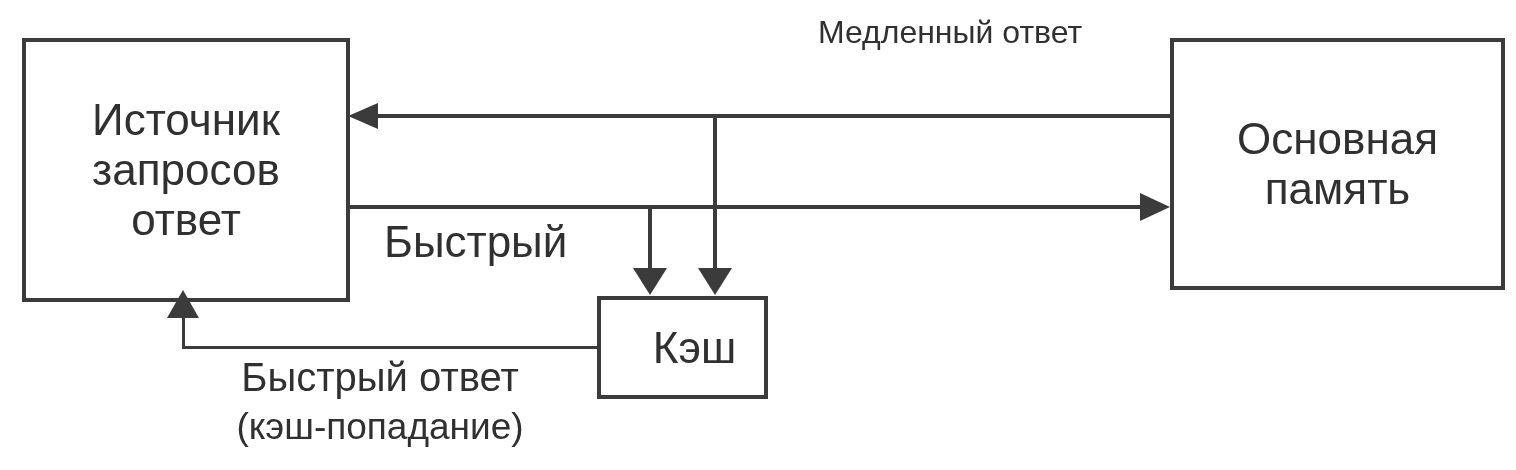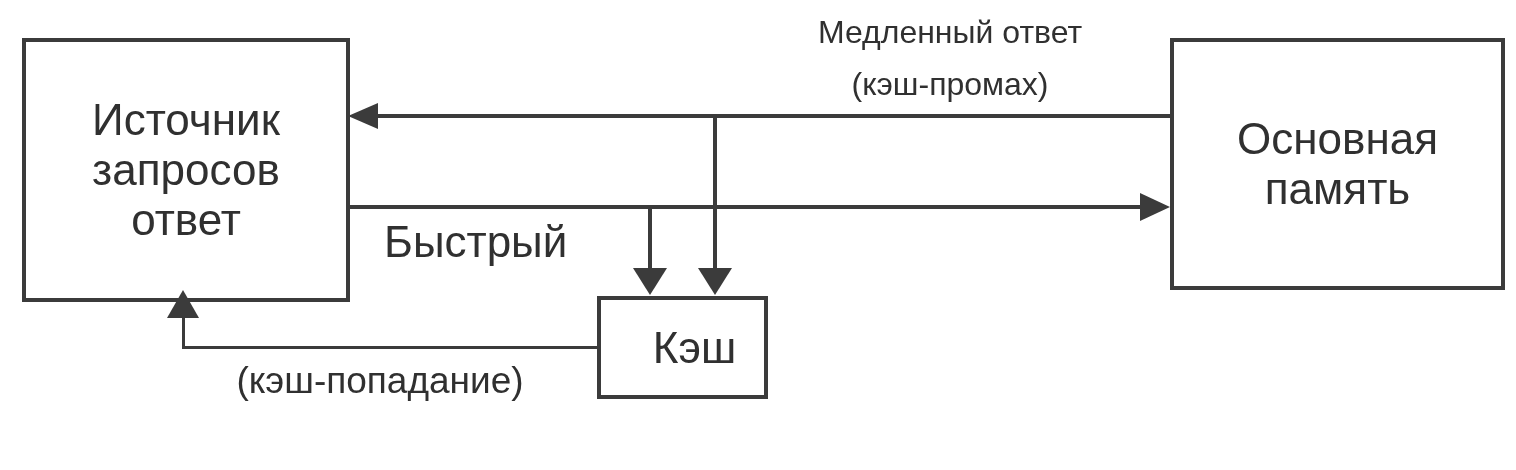--- a/index.html
+++ b/index.html
@@ -120,22 +120,22 @@
 
   <div class="line" id="request-drop-line"></div>
   <div class="arrow arrow-down" id="request-drop-arrow"></div>
 
   <div class="line" id="fast-h-line"></div>
   <div class="line" id="fast-v-line"></div>
   <div class="arrow arrow-up" id="fast-arrow"></div>
 
   <div class="label" id="slow-response-label">
     <div>Медленный ответ</div>
-    <div>(кэш-промах)</div>
   </div>
 
   <div class="label" id="request-label">Быстрый</div>
 
   <div class="label" id="fast-response-label">
+    <div class="fast-line1">Быстрый ответ</div>
     <div class="fast-line2">(кэш-попадание)</div>
   </div>
 
 </div>
 
 </body></html>

